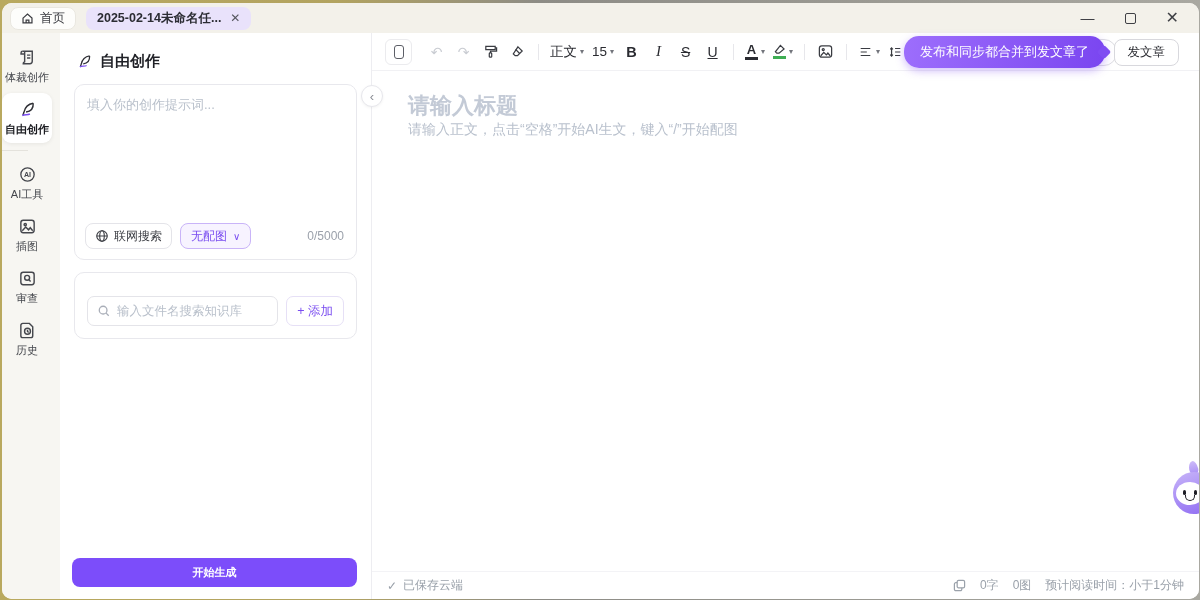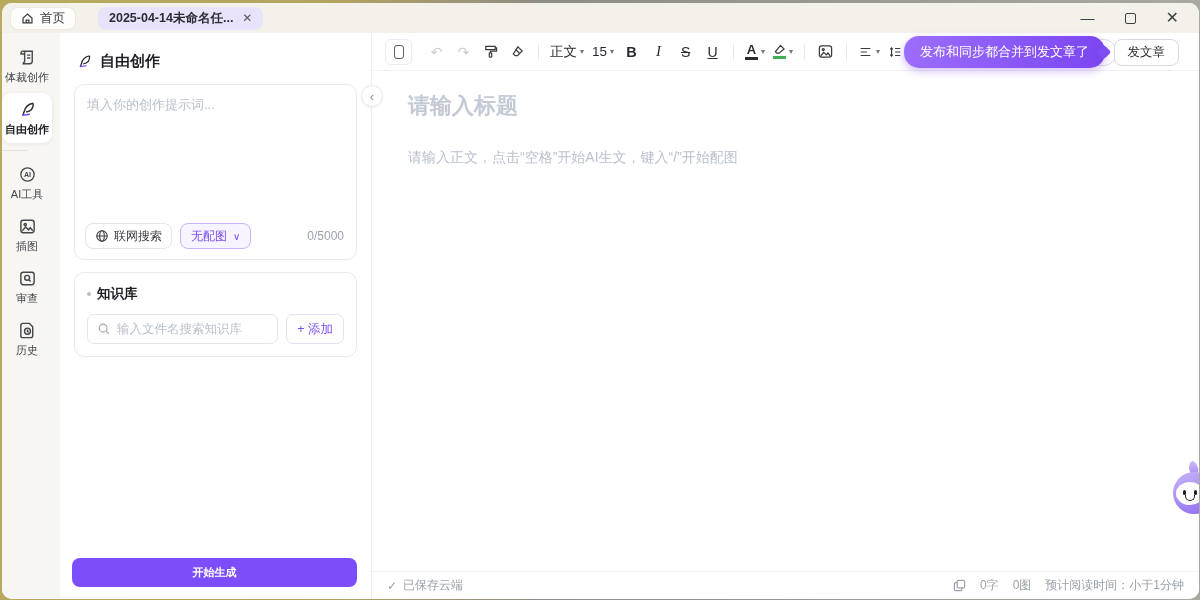--- a/index.html
+++ b/index.html
@@ -4,21 +4,21 @@
 <style>
   * { box-sizing: border-box; margin: 0; padding: 0; }
   html,body { width:1200px; height:600px; overflow:hidden;
     font-family:"Liberation Sans", sans-serif;
     background:linear-gradient(90deg,#b9a95f 0%,#b2a360 28%,#8d8c86 45%,#9c9b94 75%,#a9a8a1 100%);
   }
   .window{position:absolute; top:3px; left:2px; right:1px; bottom:1px;
     background:#fff; border-radius:10px; overflow:hidden; display:flex; flex-direction:column;}
 
   
-  .topbar{height:30px; background:#f3f1ea; display:flex; align-items:center; padding:0 8px; gap:22px; flex:0 0 auto;}
+  .topbar{height:30px; background:#f3f1ea; display:flex; align-items:center; padding:0 8px; gap:10px; flex:0 0 auto;}
   .home-btn{display:flex; align-items:center; gap:6px; background:#fdfdfb; border:1px solid #e9e7e0;
     border-radius:8px; height:23px; padding:0 10px; font-size:12.5px; color:#3a3b40; cursor:pointer;}
   .doc-tab{display:flex; align-items:center; gap:9px; background:#e9e2fb; border-radius:8px; height:23px;
     padding:0 11px; font-size:12.5px; font-weight:bold; color:#2b2c33; cursor:pointer;}
   .doc-tab .tab-close{font-weight:normal; font-size:12px; color:#55565e;}
   .win-controls{margin-left:auto; display:flex; align-items:center; gap:30px; padding-right:12px; color:#3f4045;}
   .wc{font-size:14px; line-height:1; cursor:pointer;}
   .wc-max{width:11px; height:11px; border:1.3px solid #3f4045; border-radius:2px;}
 
   
@@ -91,21 +91,21 @@
   .tb-tooltip::after{content:""; position:absolute; right:-4px; top:11px; width:10px; height:10px;
     background:#7f4cf2; transform:rotate(45deg); border-radius:2px;}
   .hidden-pill{position:absolute; top:6px; right:82px; width:56px; height:27px; border:1px solid #dddde2;
     border-radius:13px; background:#fff; z-index:4;}
   .publish-btn{position:absolute; top:6px; right:20px; height:27px; padding:8px 13px; border:1px solid #d8d8dd;
     border-radius:8px; background:#fff; color:#2a2b31; font-size:12.5px; display:flex; align-items:center;
     cursor:pointer; z-index:6; font-family:"Liberation Sans",sans-serif;}
 
   .editor-body{flex:1; padding:20px 32px 0 36px; position:relative;}
   .title-ph{font-size:22px; color:#c3cad6; font-weight:600;}
-  .body-ph{font-size:14px; color:#b9c1cd; margin-top:28px;}
+  .body-ph{font-size:14px; color:#b9c1cd; margin-top:0;}
 
   .mascot{position:absolute; right:-20px; top:428px; width:46px; height:62px; z-index:3; pointer-events:none;}
   .mascot-ear{position:absolute; left:16px; top:0; width:9px; height:14px; border-radius:50% 50% 50% 50%/60% 60% 40% 40%;
     background:linear-gradient(180deg,#cdbbf9,#a98ef5); transform:rotate(-12deg);}
   .mascot-head{position:absolute; left:0; top:11px; width:42px; height:42px; border-radius:50%;
     background:linear-gradient(160deg,#c7b4f8,#8f6cf3);}
   .mascot-face{position:absolute; left:3px; top:10px; width:28px; height:23px; border-radius:50%; background:#fff;}
   .mascot-eye{position:absolute; top:8px; width:3px; height:5px; border-radius:2px; background:#1e1e26;}
   .mascot-eye.l{left:7px;} .mascot-eye.r{left:18px;}
   .mascot-mouth{position:absolute; left:9px; top:13px; width:10px; height:6px; border:1.6px solid #1e1e26;
@@ -123,21 +123,21 @@
 
   <div class="topbar">
     <div class="home-btn">
       <svg width="13" height="13" viewBox="0 0 16 16" fill="none" stroke="#3a3b40" stroke-width="1.5">
         <path d="M2.5 7.5 8 2.5l5.5 5v6h-11z"></path>
           <path d="M6.3 13.5v-3.4h3.4v3.4"></path>
       </svg>
       <span>首页</span>
     </div>
     <div class="doc-tab">
-      <span>2025-04-14未命名任...</span>
+      <span>2025-02-14未命名任...</span>
       <span class="tab-close">✕</span>
     </div>
     <div class="win-controls">
       <span class="wc">—</span>
       <span class="wc wc-max"></span>
       <span class="wc" style="font-size:16px">✕</span>
     </div>
   </div>
 
   <div class="main">
@@ -216,24 +216,20 @@
           </div>
           <div class="pill-noimg">
             <span>无配图</span>
             <span class="chev">∨</span>
           </div>
           <span class="char-counter">0/5000</span>
         </div>
       </div>
 
       <div class="kb-card">
-        <div class="kb-title">
-          <span class="kb-dot"></span>
-          <span>知识库</span>
-        </div>
         <div class="kb-row">
           <div class="kb-search">
             <svg width="14" height="14" viewBox="0 0 16 16" fill="none" stroke="#a9aeb8" stroke-width="1.5">
               <circle cx="7" cy="7" r="4.4"></circle>
                 <path d="M10.4 10.4l3 3"></path>
             </svg>
             <input placeholder="输入文件名搜索知识库" style="">
           </div>
           <div class="kb-add">
             <span>+ 添加</span>

